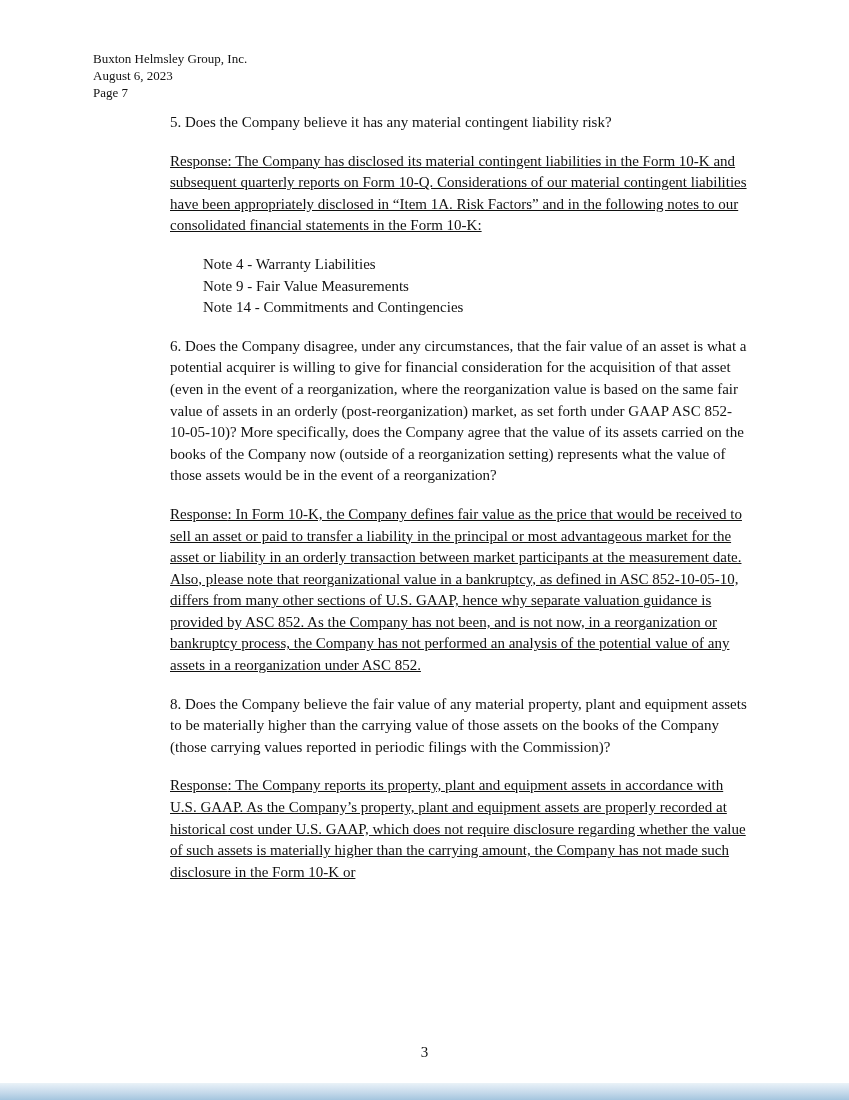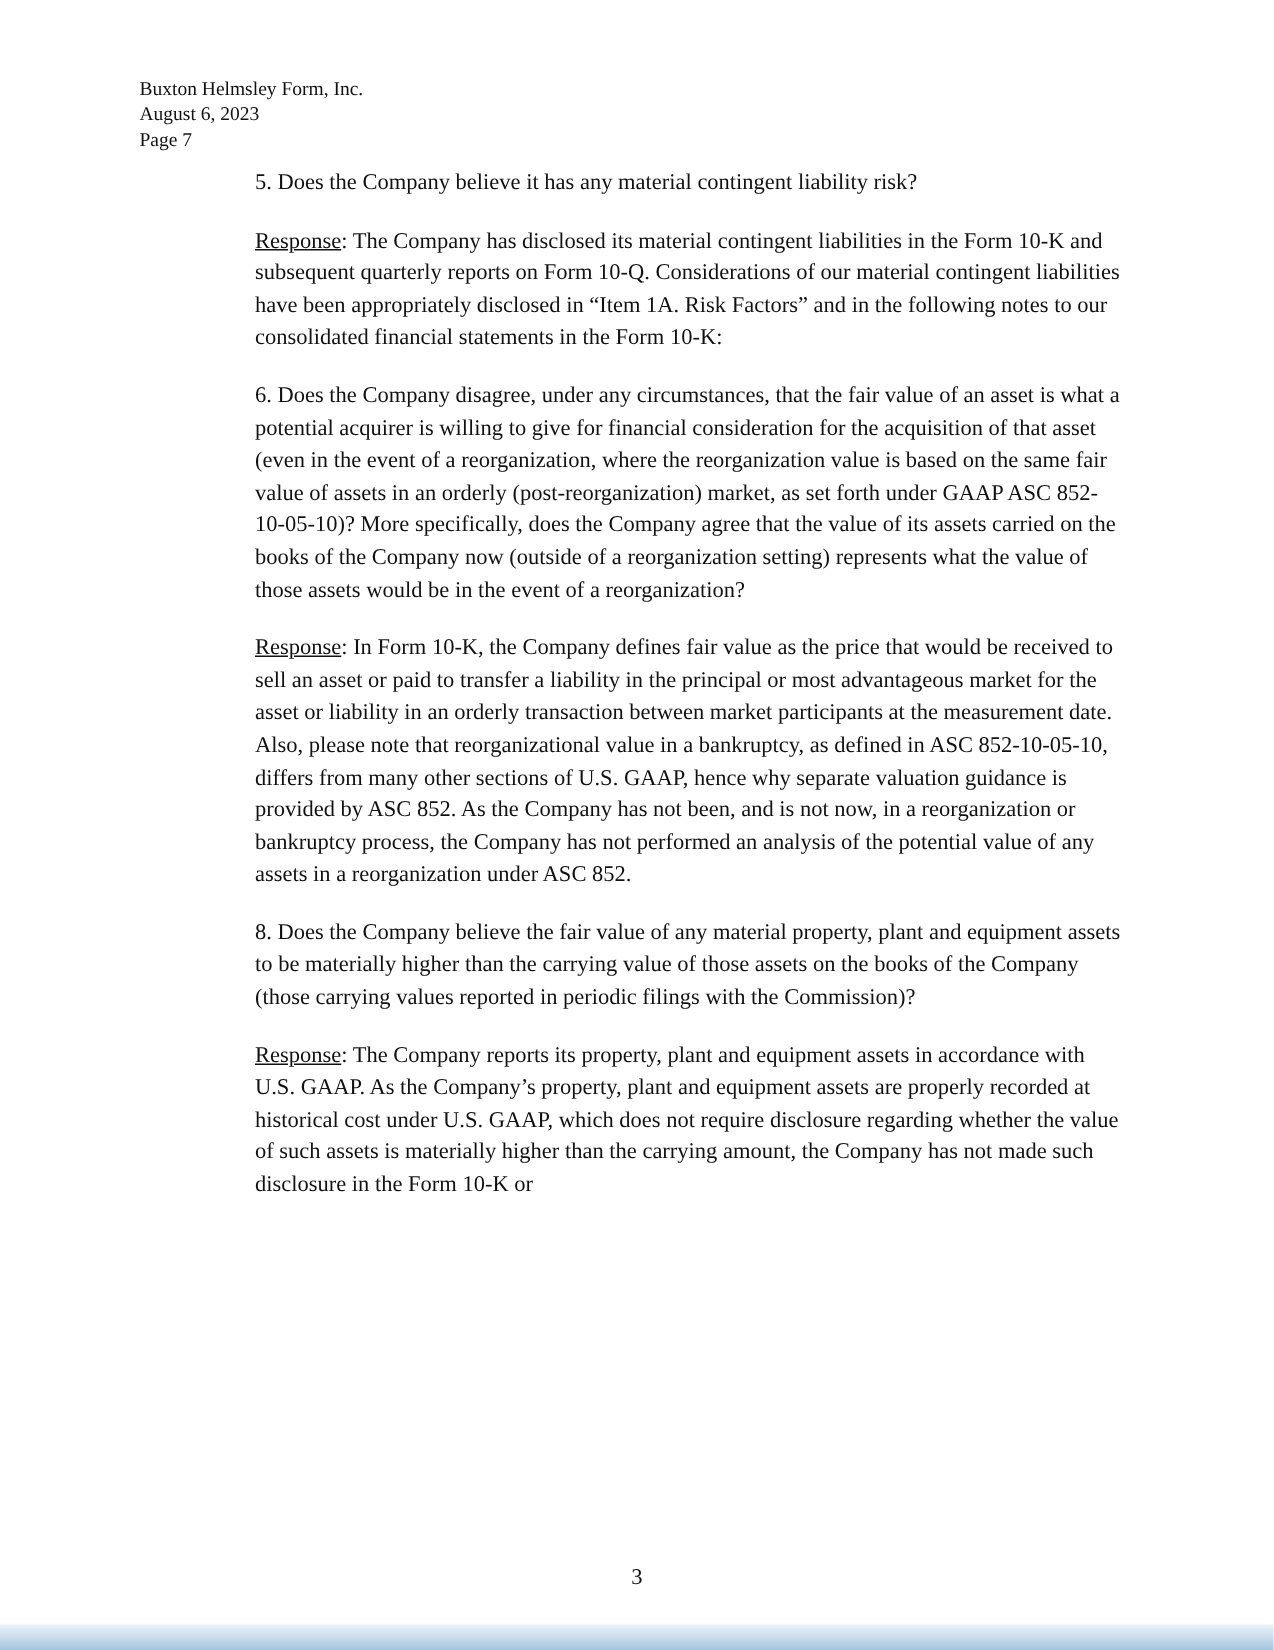--- a/index.html
+++ b/index.html
@@ -33,20 +33,21 @@
     font-size: 15px;
     line-height: 21.6px;
     text-align: left;
   }
   .question {
     font-weight: normal;
     margin: 0 0 17px 0;
   }
   .response {
     margin: 0 0 17px 0;
+    text-decoration: underline;
   }
   .resp-label {
     text-decoration: underline;
   }
   .notes {
     margin: 0 0 17px 33px;
   }
   .note-item { margin: 0; }
   .page-footer {
     position: absolute;
@@ -64,30 +65,35 @@
     height: 17px;
     background: linear-gradient(180deg, #eaf2f8 0%, #c6daeb 55%, #a4c5de 100%);
   }
 </style>
 </head>
 <body>
 
 <div class="page">
 
   <div class="letterhead">
-    <div>Buxton Helmsley Form, Inc.</div>
+    <div>Buxton Helmsley Group, Inc.</div>
     <div>August 6, 2023</div>
     <div>Page 7</div>
   </div>
 
   <div class="letter-body">
 
     <section>
       <p class="question">5.  Does the Company believe it has any material contingent liability risk?</p>
       <p class="response"><span class="resp-label">Response</span><span>:  The Company has disclosed its material contingent liabilities in the Form 10-K and subsequent quarterly reports on Form 10-Q.  Considerations of our material contingent liabilities have been appropriately disclosed in “Item 1A. Risk Factors” and in the following notes to our consolidated financial statements in the Form 10-K:</span></p>
+      <div class="notes">
+        <div class="note-item">Note 4 - Warranty Liabilities</div>
+        <div class="note-item">Note 9 - Fair Value Measurements</div>
+        <div class="note-item">Note 14 - Commitments and Contingencies</div>
+      </div>
     </section>
 
     <section>
       <p class="question">6.  Does the Company disagree, under any circumstances, that the fair value of an asset is what a potential acquirer is willing to give for financial consideration for the acquisition of that asset (even in the event of a reorganization, where the reorganization value is based on the same fair value of assets in an orderly (post-reorganization) market, as set forth under GAAP ASC 852-10-05-10)?  More specifically, does the Company agree that the value of its assets carried on the books of the Company now (outside of a reorganization setting) represents what the value of those assets would be in the event of a reorganization?</p>
       <p class="response"><span class="resp-label">Response</span><span>:  In Form 10-K, the Company defines fair value as the price that would be received to sell an asset or paid to transfer a liability in the principal or most advantageous market for the asset or liability in an orderly transaction between market participants at the measurement date.  Also, please note that reorganizational value in a bankruptcy, as defined in ASC 852-10-05-10, differs from many other sections of U.S. GAAP, hence why separate valuation guidance is provided by ASC 852.  As the Company has not been, and is not now, in a reorganization or bankruptcy process, the Company has not performed an analysis of the potential value of any assets in a reorganization under ASC 852.</span></p>
     </section>
 
     <section>
       <p class="question">8.  Does the Company believe the fair value of any material property, plant and equipment assets to be materially higher than the carrying value of those assets on the books of the Company (those carrying values reported in periodic filings with the Commission)?</p>
       <p class="response"><span class="resp-label">Response</span><span>:  The Company reports its property, plant and equipment assets in accordance with U.S. GAAP.  As the Company’s property, plant and equipment assets are properly recorded at historical cost under U.S. GAAP, which does not require disclosure regarding whether the value of such assets is materially higher than the carrying amount, the Company has not made such disclosure in the Form 10-K or</span></p>

